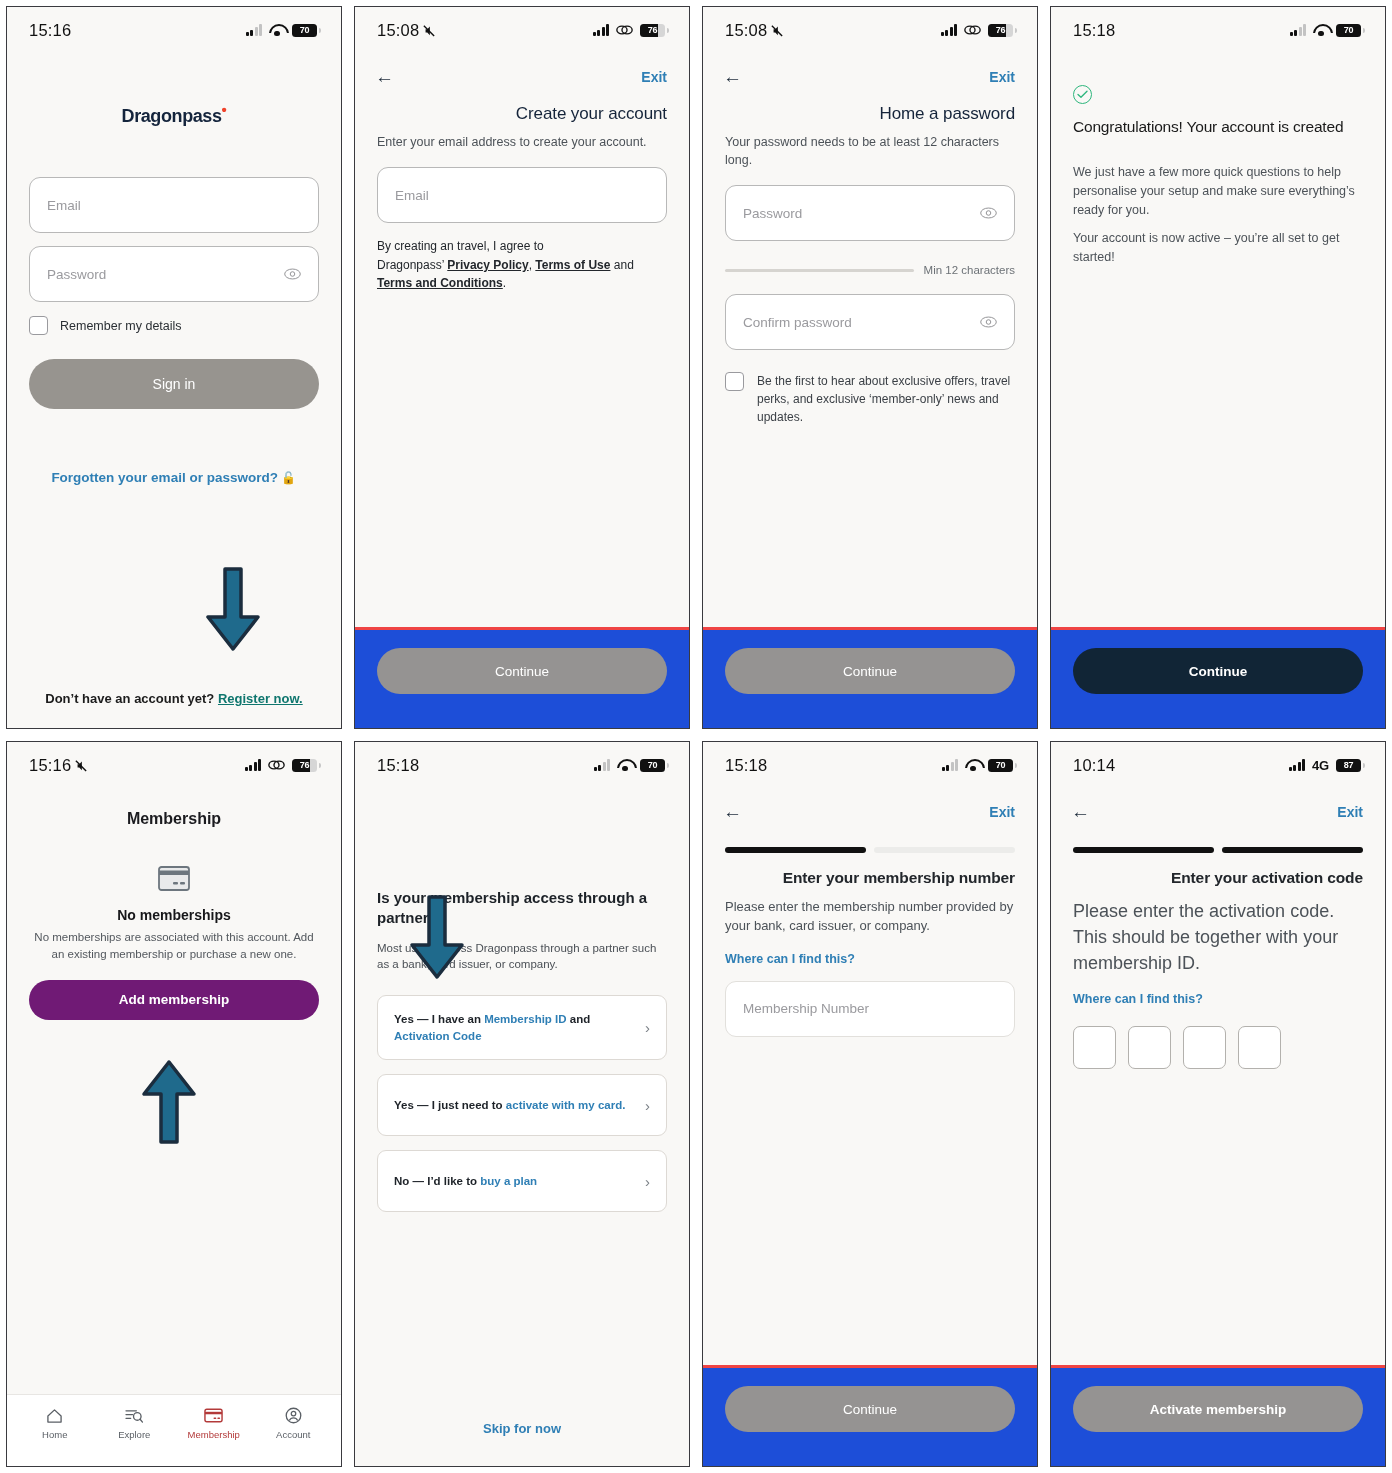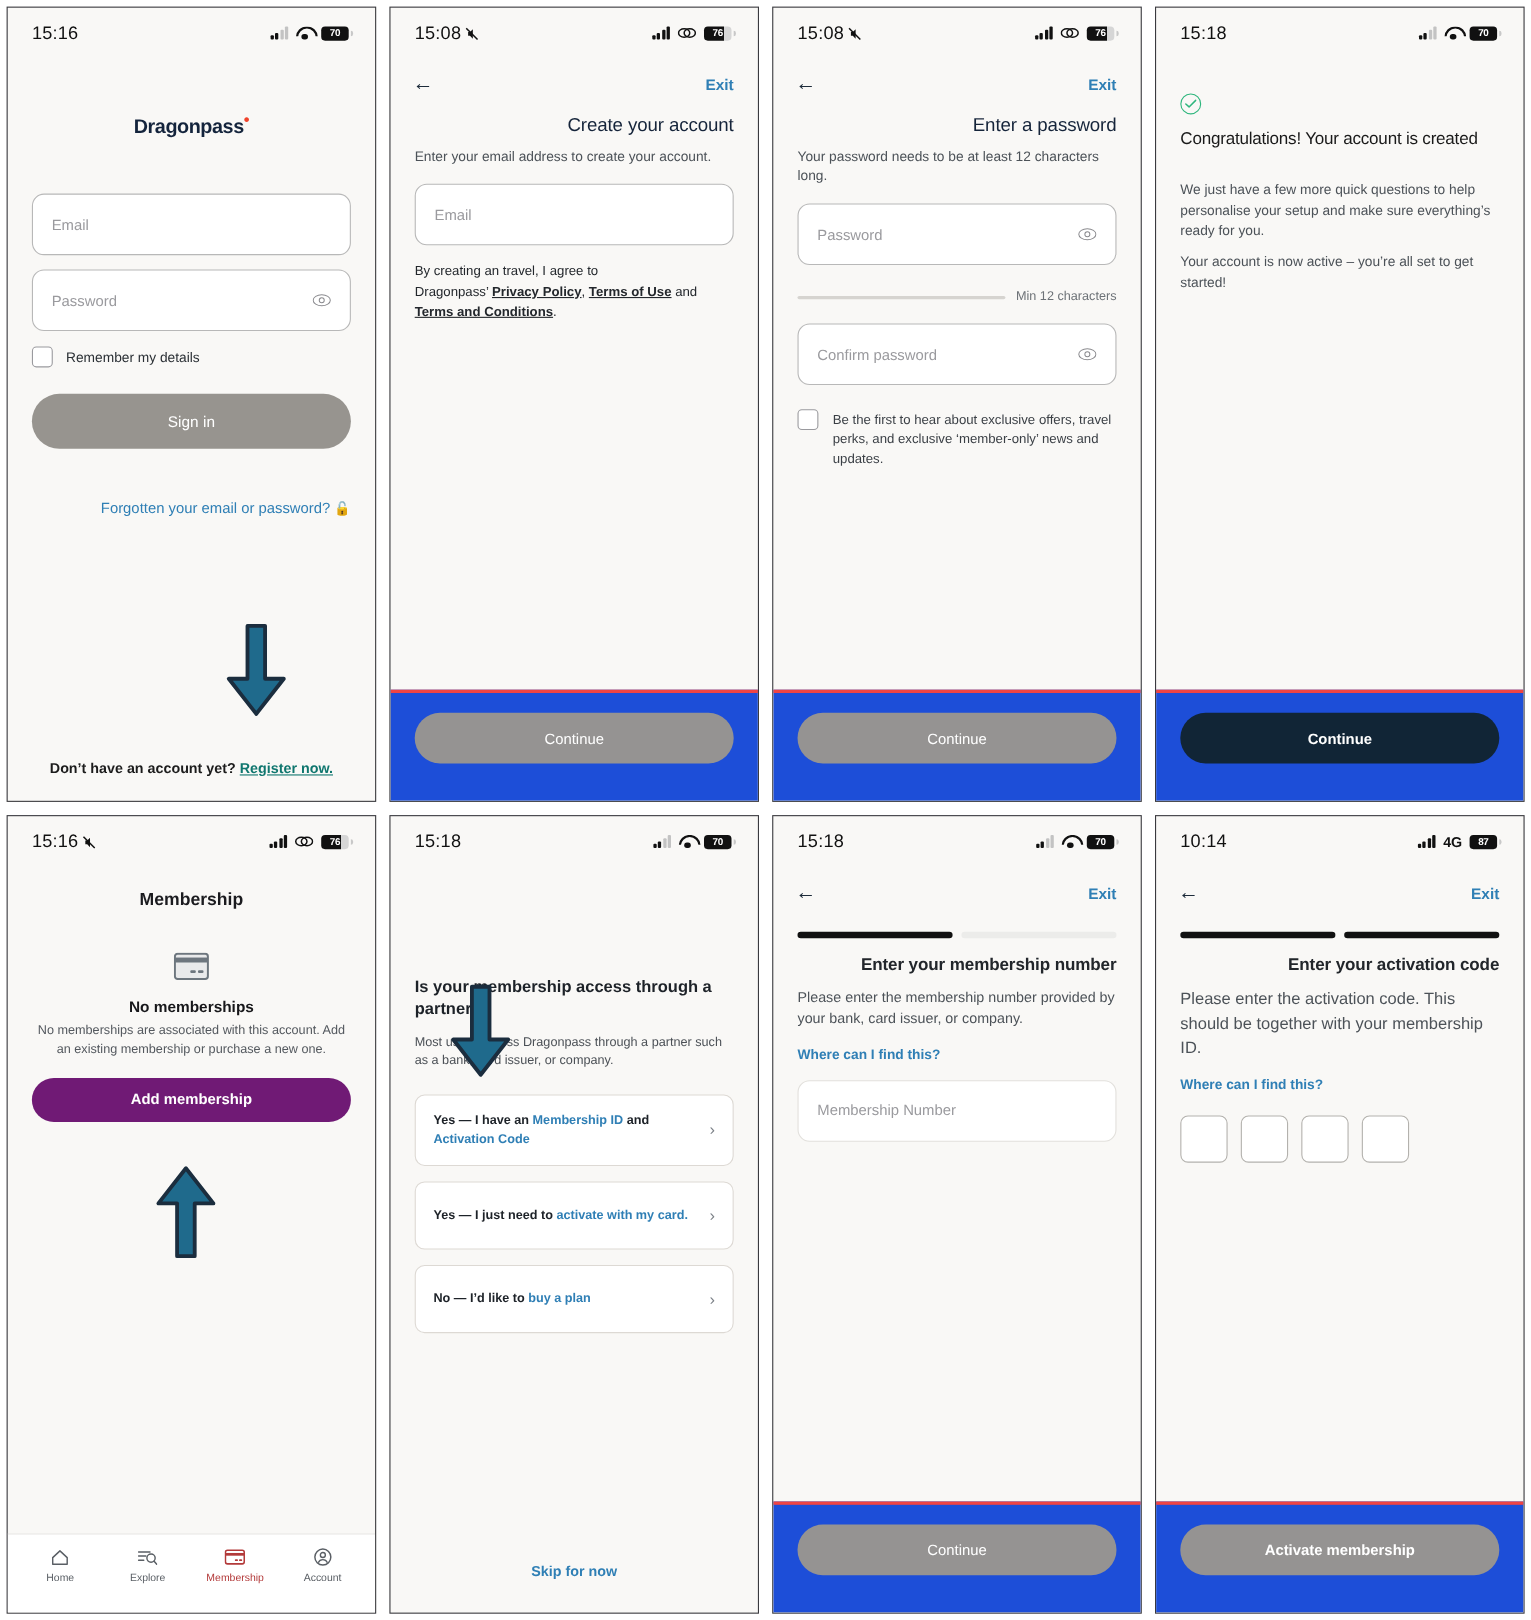--- a/index.html
+++ b/index.html
@@ -94,22 +94,22 @@
   .btn.bold { font-weight:bold; }
 
   
   .logo { text-align:center; margin-top:48px; font-size:18px; font-weight:bold;
           color:#14243c; letter-spacing:-.4px; }
   .logo sup { color:#f0432b; font-size:15px; }
   .remember { display:flex;align-items:center;gap:12px;margin-top:14px; }
   .remember span { font-size:12.5px;color:#2a2f34; }
   .signin { margin-top:24px;height:50px;border-radius:26px;background:#97948f;
     display:flex;align-items:center;justify-content:center;color:#fff;font-size:14px;cursor:pointer;}
-  .forgot { text-align:right;margin-top:46px;font-size:13.5px;color:#2f7fb5;
-    font-weight:normal;cursor:pointer; }
+  .forgot { text-align:center;margin-top:61px;font-size:13.5px;color:#2f7fb5;
+    font-weight:bold;cursor:pointer; }
   .lockglyph { font-size:12px; }
   .bottomline { position:absolute;left:22px;right:22px;bottom:22px;text-align:center;
     font-size:13px;color:#1c1c1c;font-weight:bold;}
   .bottomline a { color:#0f766e;text-decoration:underline;cursor:pointer; }
 
   
   .arrow { position:absolute; width:60px; height:90px; }
   .arrow svg { display:block; width:100%; height:100%; }
 
   
@@ -318,21 +318,21 @@
             </div>
         </div>
       </div>
 
       <div class="navrow">
         <span class="backarrow">←</span>
         <span class="exit">Exit</span>
       </div>
 
       <div class="body">
-        <h1 class="title">Enter a password</h1>
+        <h1 class="title">Home a password</h1>
         <p class="sub">Your password needs to be at least 12 characters long.</p>
 
         <div class="field" style="margin-top:16px">
           <span>Password</span>
           <svg class="eye" viewBox="0 0 24 16">
               <ellipse cx="12" cy="8" rx="11" ry="7" fill="none" stroke="#8b8b8f" stroke-width="1.3"></ellipse>
               <circle cx="12" cy="8" r="3.2" fill="none" stroke="#8b8b8f" stroke-width="1.3"></circle>
             </svg>
         </div>
 
@@ -632,21 +632,21 @@
         <span class="backarrow">←</span>
         <span class="exit">Exit</span>
       </div>
 
       <div class="body">
         <div class="progress">
           <i class="on"></i>
           <i class="on"></i>
         </div>
         <h1 class="title bold" style="margin-top:16px;font-size:15.5px">Enter your activation code</h1>
-        <p class="sub" style="font-size:15px;margin-top:11px">Please enter the activation code. This should be together with your membership ID.</p>
+        <p class="sub" style="font-size:18px;margin-top:11px">Please enter the activation code. This should be together with your membership ID.</p>
         <span class="link">Where can I find this?</span>
         <div class="codeboxes">
           <div class="codebox"></div>
           <div class="codebox"></div>
           <div class="codebox"></div>
           <div class="codebox"></div>
         </div>
       </div>
 
       <div class="btnbar">

